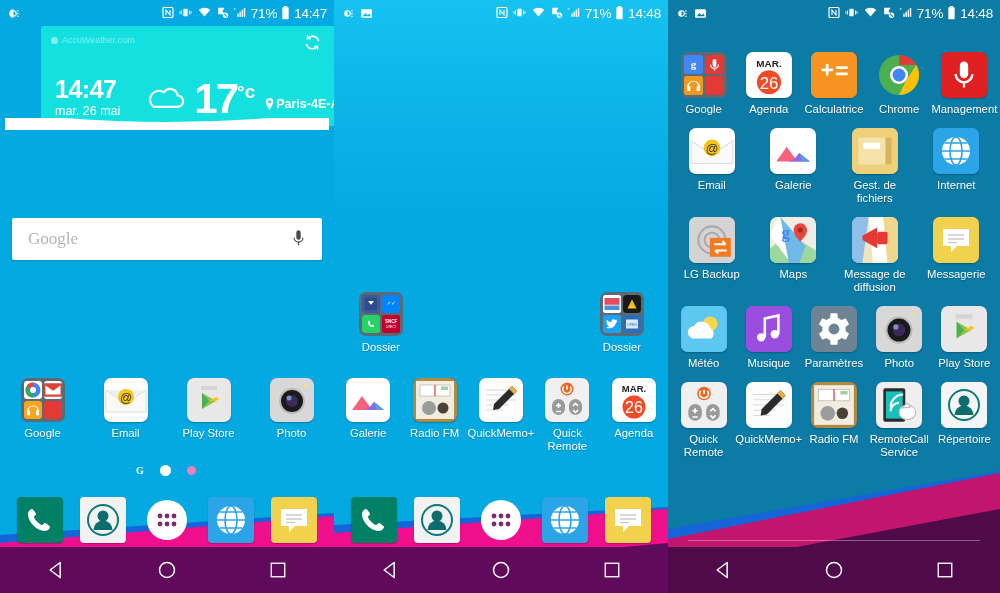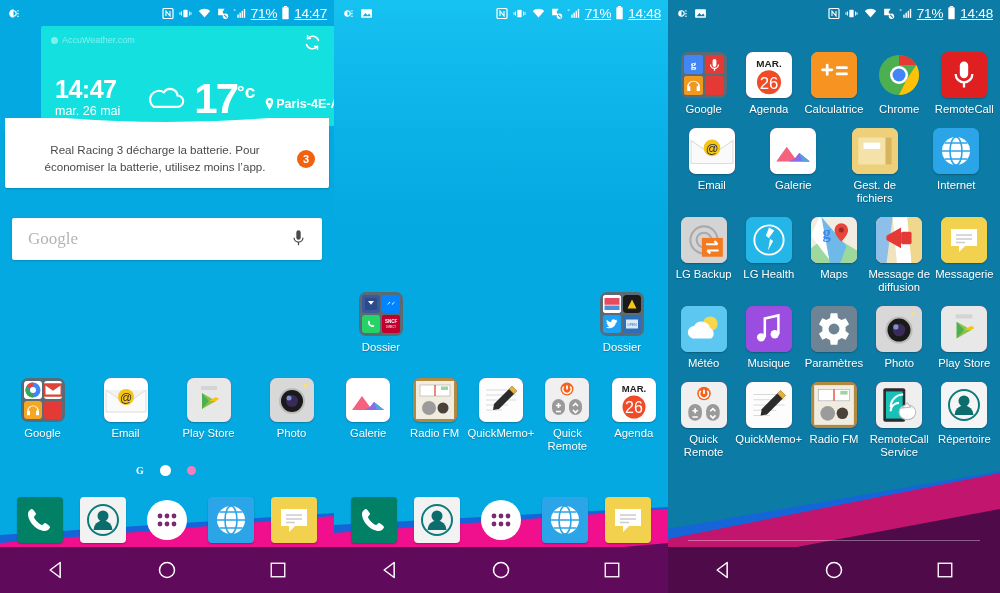--- a/index.html
+++ b/index.html
@@ -9,21 +9,21 @@
   .screens { display:flex; width:1000px; height:593px; }
   .panel { position:relative; overflow:hidden; }
   .p1 { width:334px; height:593px; background:#03A9E0; }
   .p2 { width:334px; height:593px; background:linear-gradient(#16C2F0 0%, #0CB4EA 18%, #03A9E0 38%, #03A9E0 100%); }
   .p3 { width:332px; height:593px; background:#0C7BA5; }
 
   
   .statusbar { position:relative; height:26px; display:flex; align-items:center;
       padding:0 7px; color:#fff; font-size:13px; z-index:40; }
   .sb-left { display:flex; align-items:center; gap:6px; }
-  .sb-right { margin-left:auto; display:flex; align-items:center; gap:4px; font-size:13px;text-decoration:underline; }
+  .sb-right { margin-left:auto; display:flex; align-items:flex-start; gap:4px; font-size:13px; }
   .sb-right .txt { font-size:13.5px; letter-spacing:-.2px; }
   .p1 .statusbar { background:#03A9E0; }
   .p2 .statusbar { background:transparent; }
   .p3 .statusbar { background:#0C7BA5; }
 
   svg.ic { display:block; }
 
   
   .weather { position:absolute; top:26px; left:5px; width:324px; height:100px;
       background:#15E0E0; border-radius:2px 2px 0 0; overflow:hidden;margin-left:36px; }
@@ -53,21 +53,21 @@
       font-size:11px; display:flex;align-items:center;justify-content:center; flex:none; font-weight:bold;}
 
   
   .gbar { position:absolute; top:218px; left:12px; width:310px; height:42px; background:#fff;
       border-radius:2px; display:flex; align-items:center; padding:0 16px;
       box-shadow:0 1px 2px rgba(0,0,0,.15); }
   .gbar .ph { flex:1; color:#b4b4b4; font-size:17px; font-family:"Liberation Serif", serif; }
 
   
   .icon { width:44px; height:44px; border-radius:7px; position:relative; overflow:hidden;
-      background:#ec4899; box-shadow:0 1px 1.5px rgba(0,0,0,.25); }
+      background:#1d4ed8; box-shadow:0 1px 1.5px rgba(0,0,0,.25); }
   .cell { display:flex; flex-direction:column; align-items:center; width:66px; }
   .cell .lbl { color:#fff; font-size:11.3px; margin-top:5px; text-align:center; line-height:1.15;
       text-shadow:0 1px 1px rgba(0,0,0,.25); }
 
   .homerow { position:absolute; left:0; right:0; display:flex; justify-content:space-around;
       padding:0 1px; }
 
   
   .folder { width:44px;height:44px;border-radius:7px;background:#5b6b76;
       display:grid; grid-template-columns:1fr 1fr; grid-template-rows:1fr 1fr; gap:2px; padding:3px; }
@@ -212,24 +212,20 @@
       </div>
     </div>
 
     <div class="curve">
       <svg width="324" height="18" viewBox="0 0 324 18" preserveAspectRatio="none">
         <path d="M0 0 Q162 20 324 0 L324 0 L0 0Z" fill="#15E0E0"></path>
         <path d="M0 18 L0 0 Q162 20 324 0 L324 18Z" fill="#fff" transform="translate(0,-6)"></path>
       </svg>
     </div>
 
-    <div class="notif">
-      <div class="msg">Real Racing 3 décharge la batterie. Pour économiser la batterie, utilisez moins l’app.</div>
-      <div class="badge">3</div>
-    </div>
 
     <div class="gbar">
       <div class="ph">Google</div>
       <span>
         <svg class="ic" width="15" height="20" viewBox="0 0 24 30">
             <rect x="8.5" y="1" width="7" height="15" rx="3.5" fill="#4a4a4a"></rect>
             <path d="M5 13a7 7 0 0 0 14 0" fill="none" stroke="#4a4a4a" stroke-width="2"></path>
             <path d="M12 20v5" stroke="#4a4a4a" stroke-width="2"></path>
           </svg>
       </span>
@@ -751,21 +747,21 @@
               </svg></div>
           <div class="lbl">Chrome</div>
         </div>
         <div class="cell">
           <div class="icon" style="background:#E02020"><svg width="46" height="46" viewBox="0 0 44 44">
                 <rect width="44" height="44" fill="#E02020"></rect>
                 <rect x="18" y="9" width="8" height="16" rx="4" fill="#fff"></rect>
                 <path d="M14 21a8 8 0 0 0 16 0" fill="none" stroke="#fff" stroke-width="2.2"></path>
                 <path d="M22 29v5" stroke="#fff" stroke-width="2.2"></path>
               </svg></div>
-          <div class="lbl">RemoteCall</div>
+          <div class="lbl">Management</div>
         </div>
       </div>
 
       <div class="drow">
         <div class="cell">
           <div class="icon"><svg width="46" height="46" viewBox="0 0 44 44">
                 <rect width="44" height="44" fill="#fff"></rect>
                 <path d="M2 12l20 14 20-14v22H2z" fill="#fafafa" stroke="#ddd"></path>
                 <circle cx="22" cy="19" r="8" fill="#F5C518"></circle>
                 <text x="22" y="24" font-size="12" text-anchor="middle" fill="#333" font-family="Liberation Sans">@</text>
@@ -808,28 +804,20 @@
           <div class="icon" style="background:#cfcfcf"><svg width="46" height="46" viewBox="0 0 44 44">
                 <rect width="44" height="44" fill="#d4d4d4"></rect>
                 <circle cx="22" cy="22" r="13" fill="none" stroke="#aaa" stroke-width="2"></circle>
                 <circle cx="22" cy="22" r="7" fill="none" stroke="#aaa" stroke-width="2"></circle>
                 <rect x="20" y="20" width="20" height="18" fill="#F4791F"></rect>
                 <g stroke="#fff" stroke-width="2">
                   <path d="M24 26h11M35 26l-3-3M36 32H25M25 32l3 3"></path>
                 </g>
               </svg></div>
           <div class="lbl">LG Backup</div>
-        </div>
-        <div class="cell">
-          <div class="icon" style="background:#25B6E8"><svg width="46" height="46" viewBox="0 0 44 44">
-                <rect width="44" height="44" fill="#25B6E8"></rect>
-                <circle cx="22" cy="22" r="14" fill="none" stroke="#fff" stroke-width="1.8"></circle>
-                <path d="M22 10l-3 8 4 3-2 11 5-9-4-3 5-7z" fill="#fff"></path>
-              </svg></div>
-          <div class="lbl">LG Health</div>
         </div>
         <div class="cell">
           <div class="icon"><svg width="46" height="46" viewBox="0 0 44 44">
                 <rect width="44" height="44" fill="#F2EDE3"></rect>
                 <path d="M0 30l18-14 26 16v12H0z" fill="#9DD89C"></path>
                 <path d="M8 0l22 26-10 18L0 18z" fill="#fff"></path>
                 <path d="M10 0l24 28-6 16H18z" fill="#6FB9E8"></path>
                 <text x="11" y="20" font-size="16" fill="#4285F4" font-family="Liberation Serif" font-weight="bold">g</text>
                 <path d="M29 6a6.5 6.5 0 0 1 6.5 6.5c0 5-6.5 11-6.5 11s-6.5-6-6.5-11A6.5 6.5 0 0 1 29 6z" fill="#E8453C"></path>
                 <circle cx="29" cy="12.5" r="2.4" fill="#9e2a22"></circle>

